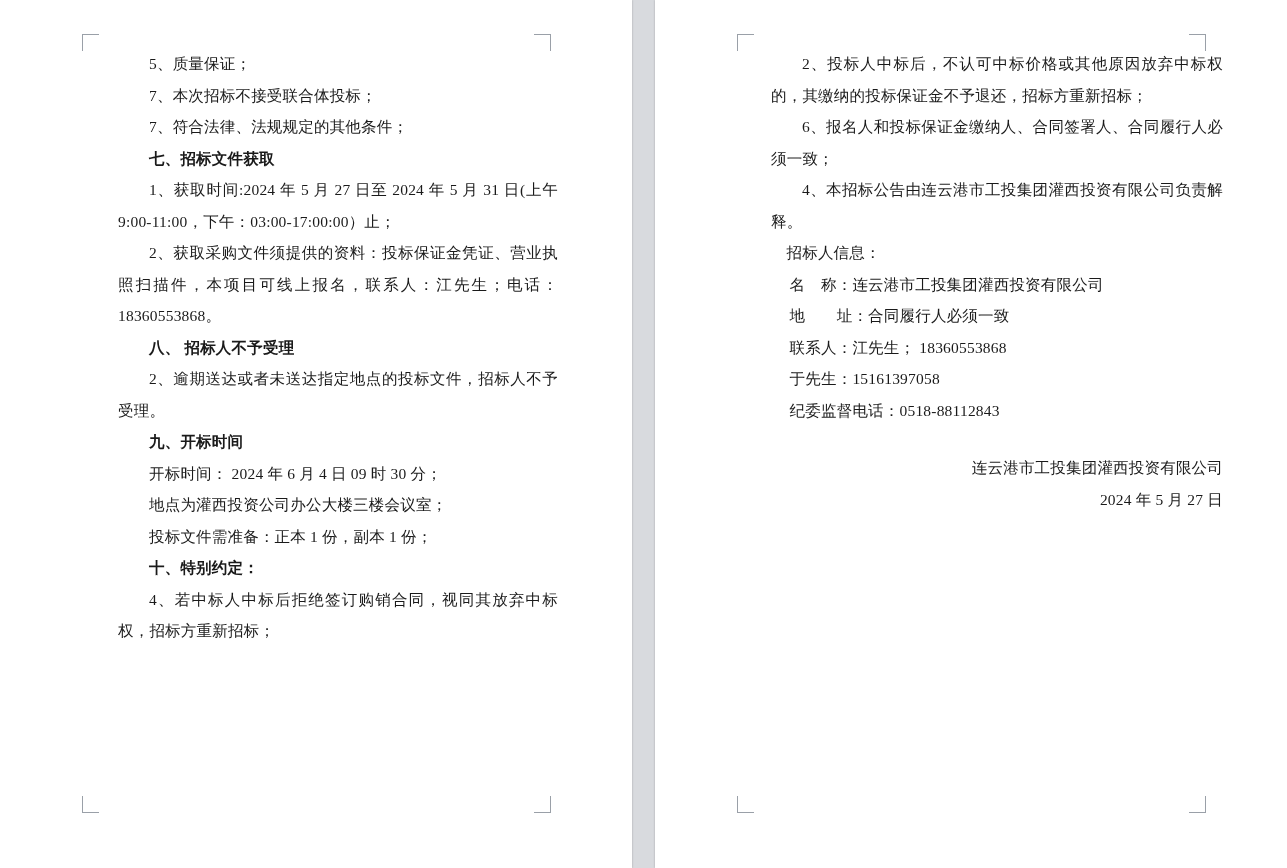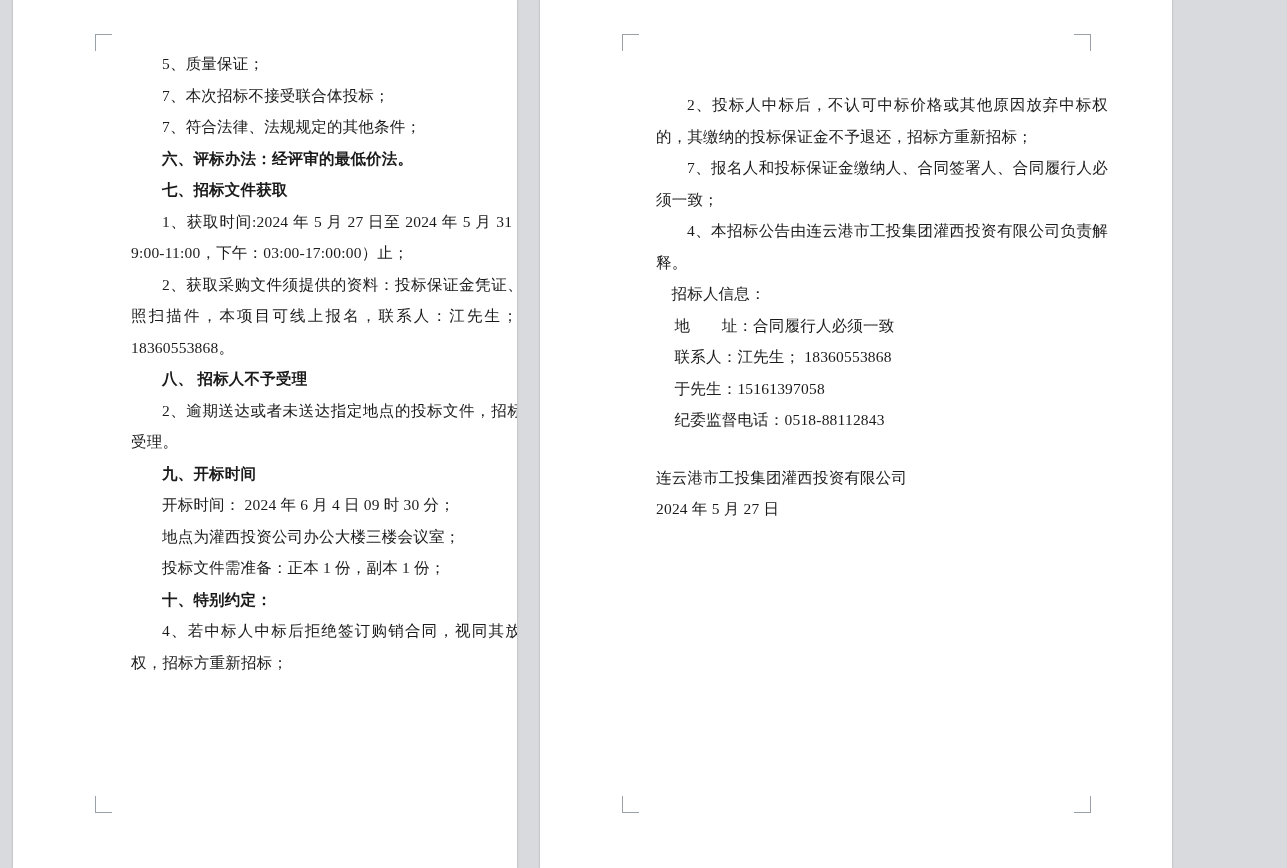--- a/index.html
+++ b/index.html
@@ -20,23 +20,23 @@
     box-sizing: border-box;
   }
   .page {
     position: relative;
     background: #ffffff;
     box-shadow: 0 0 2px rgba(0,0,0,0.25);
     box-sizing: border-box;
     overflow: hidden;
   }
   .page-left {
-    width: 504px;
+    width: 632px;
     height: 868px;
-    margin-left: 13px;
+    margin-left: 0px;
   }
   .page-right {
     width: 632px;
     height: 868px;
     margin-left: 11px;
   }
   
   .crop {
     position: absolute;
     width: 16px;
@@ -57,53 +57,51 @@
   }
   .content-left {
     left: 118px;
     top: 48px;
     width: 440px;
   }
   .content-right {
     left: 748px;
     top: 48px;
     width: 450px;
-    margin-top: 41px;
   }
   .para {
     font-size: 15.5px;
     line-height: 31.5px;
     margin: 0;
     text-align: justify;
     letter-spacing: 0.2px;
     font-family: "Liberation Serif", "DejaVu Serif", serif;
   }
   .indent2 { text-indent: 2em; }
   .indent1 { text-indent: 1em; }
   .bold { font-weight: bold; }
-  .center { text-align: left; text-indent: 0; }
+  .center { text-align: right; text-indent: 0; }
   .spacer-md { height: 26px; }
   .info-line { text-indent: 1.2em; }
 </style>
 </head>
 <body>
 
 <div id="doc-viewer">
 
   <div class="page page-left">
     <div class="crop tl" style="left:82px; top:34px;"></div>
     <div class="crop tr" style="left:534px; top:34px;"></div>
     <div class="crop bl" style="left:82px; top:796px;"></div>
     <div class="crop br" style="left:534px; top:796px;"></div>
 
     <div class="content content-left">
       <p class="para indent2">5、质量保证；</p>
       <p class="para indent2">7、本次招标不接受联合体投标；</p>
       <p class="para indent2">7、符合法律、法规规定的其他条件；</p>
-      <p class="para indent2 bold">六、评标办法：经评审的最低价法。</p>
       <p class="para indent2 bold">七、招标文件获取</p>
       <p class="para indent2">1、获取时间:2024 年 5 月 27 日至 2024 年 5 月 31 日(上午 9:00-11:00，下午：03:00-17:00:00）止；</p>
       <p class="para indent2">2、获取采购文件须提供的资料：投标保证金凭证、营业执照扫描件，本项目可线上报名，联系人：江先生；电话：18360553868。</p>
       <p class="para indent2 bold">八、  招标人不予受理</p>
       <p class="para indent2">2、逾期送达或者未送达指定地点的投标文件，招标人不予受理。</p>
       <p class="para indent2 bold">九、开标时间</p>
       <p class="para indent2">开标时间：  2024 年 6 月 4 日 09 时 30 分；</p>
       <p class="para indent2">地点为灌西投资公司办公大楼三楼会议室；</p>
       <p class="para indent2">投标文件需准备：正本 1 份，副本 1 份；</p>
       <p class="para indent2 bold">十、特别约定：</p>
@@ -112,23 +110,24 @@
   </div>
 
   <div class="page page-right">
     <div class="crop tl" style="left:82px; top:34px;"></div>
     <div class="crop tr" style="left:534px; top:34px;"></div>
     <div class="crop bl" style="left:82px; top:796px;"></div>
     <div class="crop br" style="left:534px; top:796px;"></div>
 
     <div class="content content-right" style="left:116px; width:452px;">
       <p class="para indent2">2、投标人中标后，不认可中标价格或其他原因放弃中标权的，其缴纳的投标保证金不予退还，招标方重新招标；</p>
-      <p class="para indent2">7、报名人和投标保证金缴纳人、合同签署人、合同履行人必须一致；</p>
+      <p class="para indent2">6、报名人和投标保证金缴纳人、合同签署人、合同履行人必须一致；</p>
       <p class="para indent2">4、本招标公告由连云港市工投集团灌西投资有限公司负责解释。</p>
       <p class="para indent1">招标人信息：</p>
+      <p class="para info-line">名　称：连云港市工投集团灌西投资有限公司</p>
       <p class="para info-line">地　　址：合同履行人必须一致</p>
       <p class="para info-line">联系人：江先生；  18360553868</p>
       <p class="para info-line">于先生：15161397058</p>
       <p class="para info-line">纪委监督电话：0518-88112843</p>
       <div class="spacer-md"></div>
       <p class="para center">连云港市工投集团灌西投资有限公司</p>
       <p class="para center">2024 年 5 月 27 日</p>
     </div>
   </div>
 

